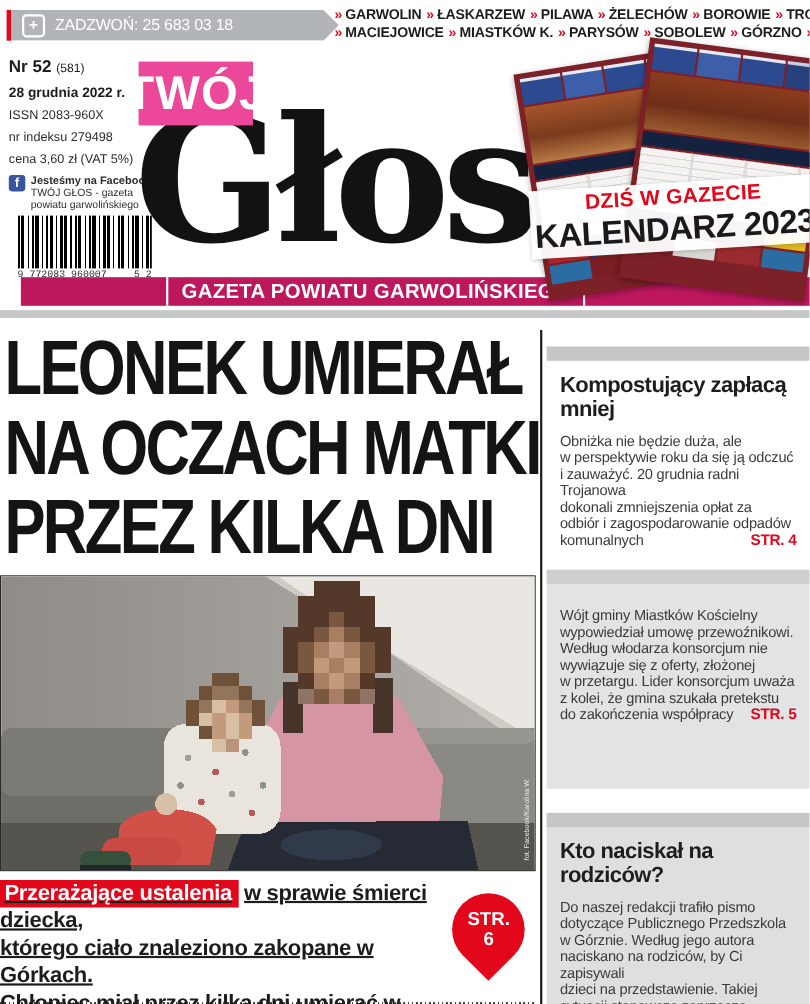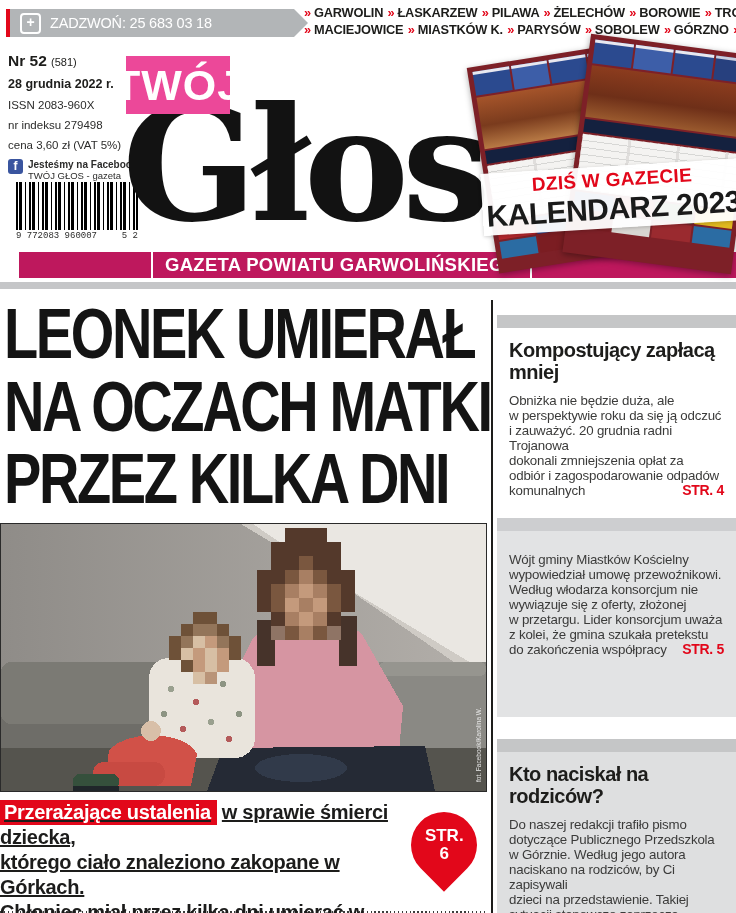--- a/index.html
+++ b/index.html
@@ -27,21 +27,21 @@
   .info{position:absolute;left:8px;top:6px;width:180px;font-size:11.5px;color:#2c2c2b;}
   .info .nr{font-size:15.5px;font-weight:bold;color:#1d1d1b;}
   .info .nr small{font-size:11px;font-weight:normal;}
   .info .date{font-weight:bold;font-size:12.5px;color:#1d1d1b;margin-top:7px;}
   .info .row{margin-top:8px;}
   .fb{display:flex;gap:5px;margin-top:8px;}
   .fb-ico{width:15px;height:15px;background:#3a559f;color:#fff;border-radius:3px;
           font-weight:bold;font-size:12px;text-align:center;line-height:15px;flex:0 0 auto;}
   .fb-txt{font-size:9.5px;line-height:11px;}
   .fb-txt b{font-size:10px;}
-  .barcode{position:absolute;left:8px;top:130px;width:122px;height:62px;}
+  .barcode{position:absolute;left:8px;top:144px;width:122px;height:62px;}
   .bars{height:48px;background:repeating-linear-gradient(90deg,#000 0 2px,#fff 2px 3px,#000 3px 6px,#fff 6px 9px,#000 9px 10px,#fff 10px 13px);}
   .bdigits{display:flex;justify-content:space-between;font-family:"Liberation Mono",monospace;
            font-size:9px;margin-top:1px;}
   .logo-twoj{position:absolute;left:126px;top:10px;width:104px;height:58px;background:#ec4899;
              color:#fff;font-weight:bold;font-size:43px;display:flex;align-items:center;
              justify-content:center;letter-spacing:1px;}
   .logo-glos{position:absolute;left:122px;top:40px;font-family:"DejaVu Serif","Liberation Serif",serif;
              font-weight:bold;font-size:158px;line-height:158px;color:#121212;letter-spacing:-7px;}
 
   

